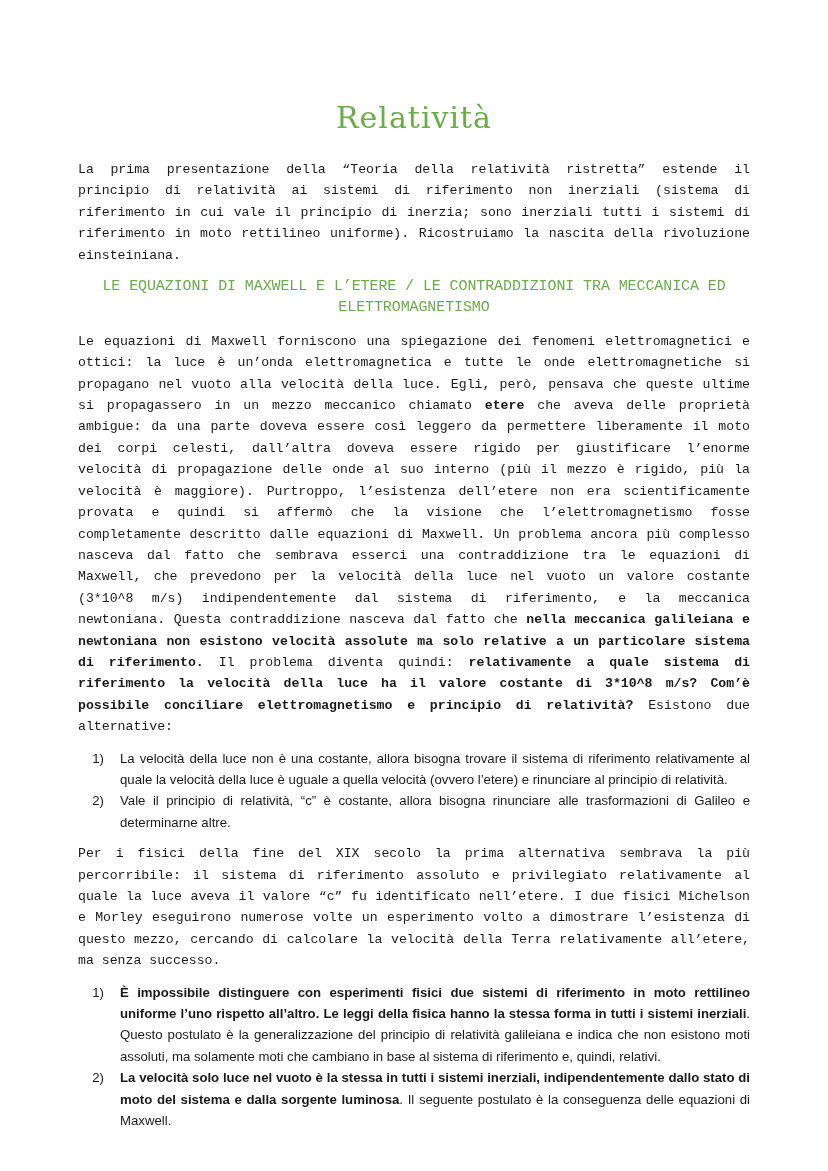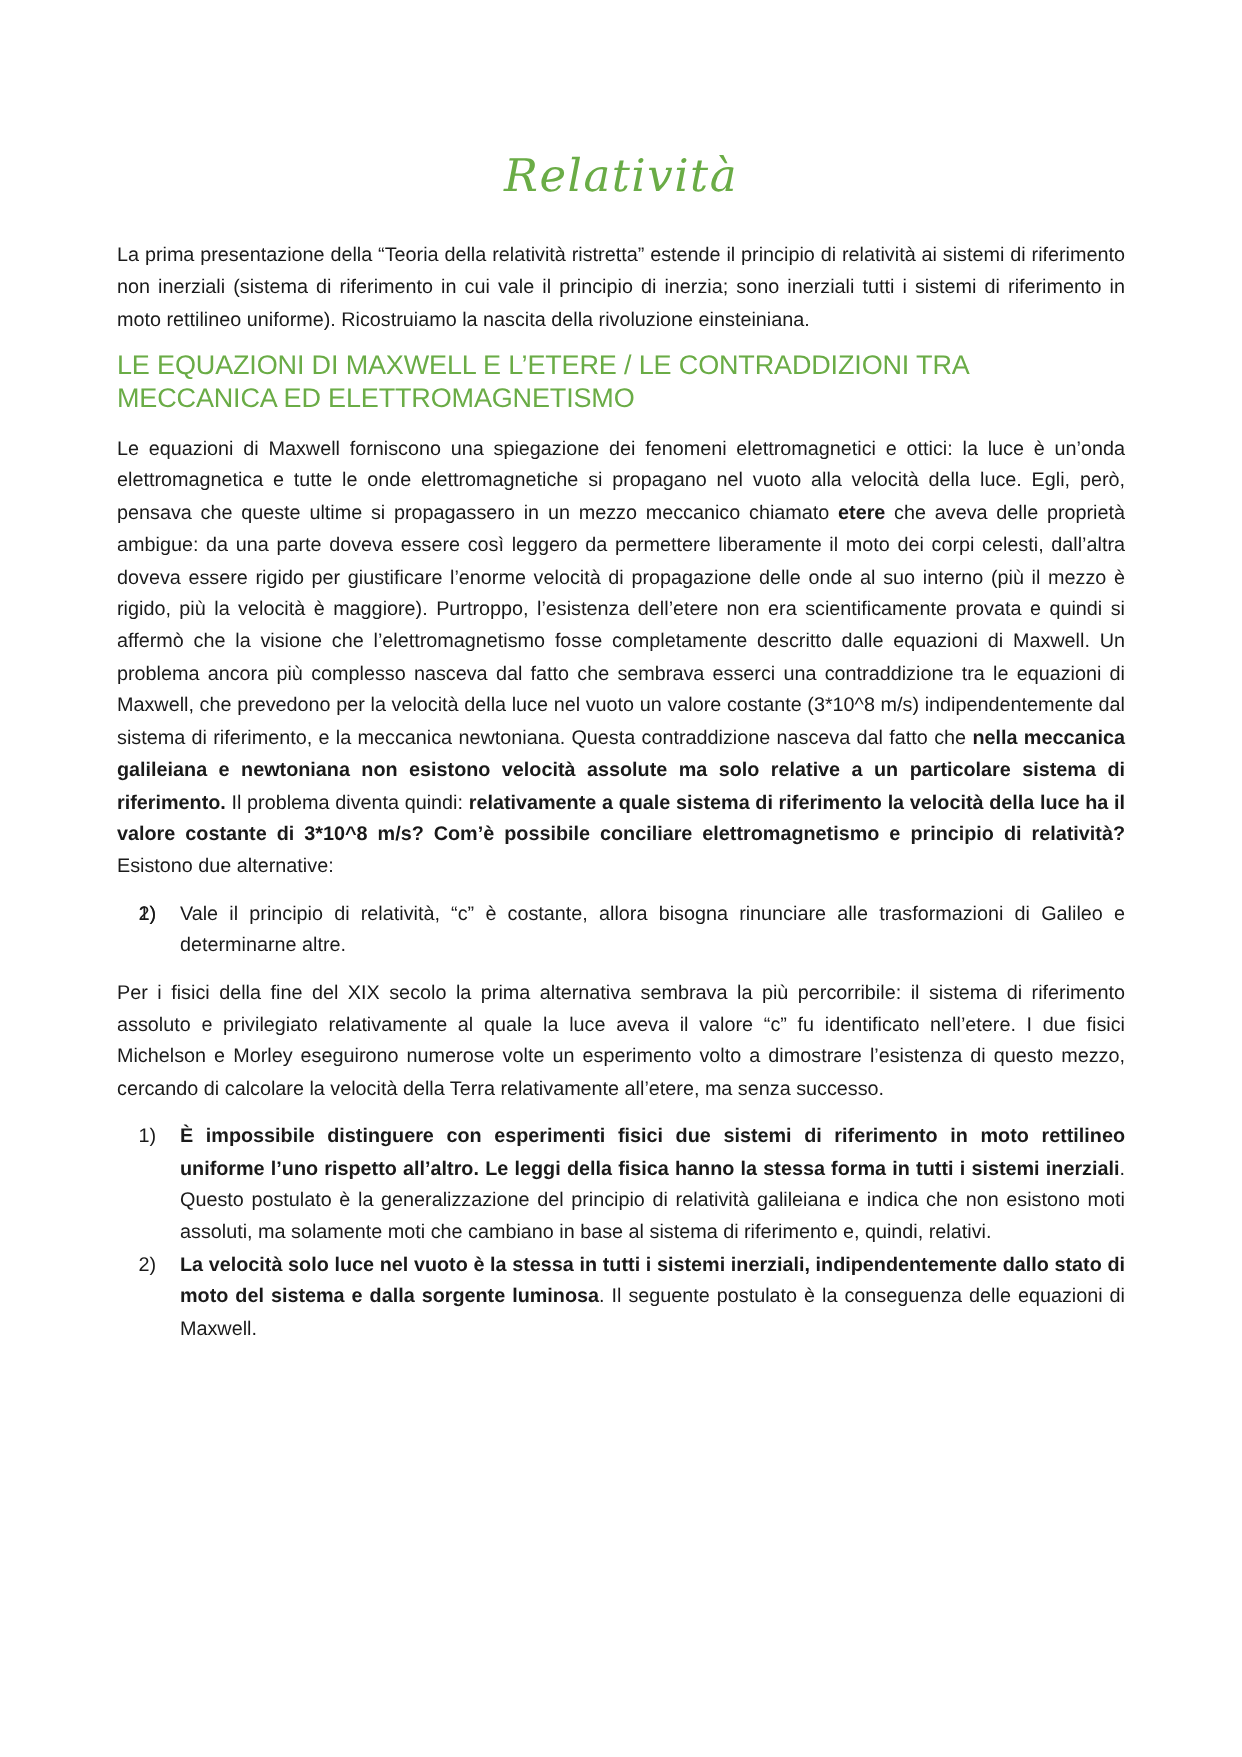--- a/index.html
+++ b/index.html
@@ -3,31 +3,31 @@
   <meta charset="utf-8">
   <style>
     html, body { margin: 0; padding: 0; background: #ffffff; }
     body { width: 828px; height: 1171px; overflow: hidden; position: relative; }
     .page {
       position: absolute; left: 0; top: 0; width: 828px; height: 1171px;
       background: #ffffff;
     }
     .title {
       position: absolute; top: 100px; left: 0; width: 828px; text-align: center;
-      font-family: "DejaVu Serif", serif; font-style: italic;
+      font-family: "DejaVu Serif", serif; 
       font-size: 30px; color: #6aac46; letter-spacing: 1px;
     }
     .content {
       position: absolute; left: 78px; top: 159px; width: 672px;
       font-family: "Liberation Sans", sans-serif; font-size: 13.2px;
       line-height: 21.4px; color: #1a1a1a;
     }
-    p { margin: 0 0 10px 0; text-align: justify; }
+    p { margin: 0 0 10px 0; text-align: justify; font-family: Liberation Mono, monospace; }
     .heading {
-      color: #6aac46; font-size: 18px; margin: 0 0 12px 0; text-align: left;
+      color: #6aac46; font-size: 15px; margin: 0 0 12px 0; text-align: center;
       letter-spacing: -0.1px;
     }
     ol { margin: 0 0 10px 0; padding: 0; list-style: none; }
     ol li { position: relative; padding-left: 42px; text-align: justify; margin: 0; }
     ol li .num { position: absolute; left: 26px; top: 0; transform: translateX(-100%); }
     b { font-weight: bold; }
   </style>
 </head>
 <body>
 
@@ -35,21 +35,21 @@
   <div class="title">Relatività</div>
 
   <div class="content">
     <p>La prima presentazione della “Teoria della relatività ristretta” estende il principio di relatività ai sistemi di riferimento non inerziali (sistema di riferimento in cui vale il principio di inerzia; sono inerziali tutti i sistemi di riferimento in moto rettilineo uniforme). Ricostruiamo la nascita della rivoluzione einsteiniana.</p>
 
     <p class="heading">LE EQUAZIONI DI MAXWELL E L’ETERE / LE CONTRADDIZIONI TRA MECCANICA ED ELETTROMAGNETISMO</p>
 
     <p><span>Le equazioni di Maxwell forniscono una spiegazione dei fenomeni elettromagnetici e ottici: la luce è un’onda elettromagnetica e tutte le onde elettromagnetiche si propagano nel vuoto alla velocità della luce. Egli, però, pensava che queste ultime si propagassero in un mezzo meccanico chiamato </span><b>etere</b><span> che aveva delle proprietà ambigue: da una parte doveva essere così leggero da permettere liberamente il moto dei corpi celesti, dall’altra doveva essere rigido per giustificare l’enorme velocità di propagazione delle onde al suo interno (più il mezzo è rigido, più la velocità è maggiore). Purtroppo, l’esistenza dell’etere non era scientificamente provata e quindi si affermò che la visione che l’elettromagnetismo fosse completamente descritto dalle equazioni di Maxwell. Un problema ancora più complesso nasceva dal fatto che sembrava esserci una contraddizione tra le equazioni di Maxwell, che prevedono per la velocità della luce nel vuoto un valore costante (3*10^8 m/s) indipendentemente dal sistema di riferimento, e la meccanica newtoniana. Questa contraddizione nasceva dal fatto che </span><b>nella meccanica galileiana e newtoniana non esistono velocità assolute ma solo relative a un particolare sistema di riferimento.</b><span> Il problema diventa quindi: </span><b>relativamente a quale sistema di riferimento la velocità della luce ha il valore costante di 3*10^8 m/s? Com’è possibile conciliare elettromagnetismo e principio di relatività?</b><span> Esistono due alternative:</span></p>
 
     <ol>
-      <li><span class="num">1)</span></li>
+      <li><span class="num">1)</span><span>La velocità della luce non è una costante, allora bisogna trovare il sistema di riferimento relativamente al quale la velocità della luce è uguale a quella velocità (ovvero l’etere) e rinunciare al principio di relatività.</span></li>
       <li><span class="num">2)</span><span>Vale il principio di relatività, “c” è costante, allora bisogna rinunciare alle trasformazioni di Galileo e determinarne altre.</span></li>
     </ol>
 
     <p>Per i fisici della fine del XIX secolo la prima alternativa sembrava la più percorribile: il sistema di riferimento assoluto e privilegiato relativamente al quale la luce aveva il valore “c” fu identificato nell’etere. I due fisici Michelson e Morley eseguirono numerose volte un esperimento volto a dimostrare l’esistenza di questo mezzo, cercando di calcolare la velocità della Terra relativamente all’etere, ma senza successo.</p>
 
 
 
     <ol>
       <li><span class="num">1)</span><b>È impossibile distinguere con esperimenti fisici due sistemi di riferimento in moto rettilineo uniforme l’uno rispetto all’altro. Le leggi della fisica hanno la stessa forma in tutti i sistemi inerziali</b><span>. Questo postulato è la generalizzazione del principio di relatività galileiana e indica che non esistono moti assoluti, ma solamente moti che cambiano in base al sistema di riferimento e, quindi, relativi.</span></li>
       <li><span class="num">2)</span><b>La velocità solo luce nel vuoto è la stessa in tutti i sistemi inerziali, indipendentemente dallo stato di moto del sistema e dalla sorgente luminosa</b><span>. Il seguente postulato è la conseguenza delle equazioni di Maxwell.</span></li>

